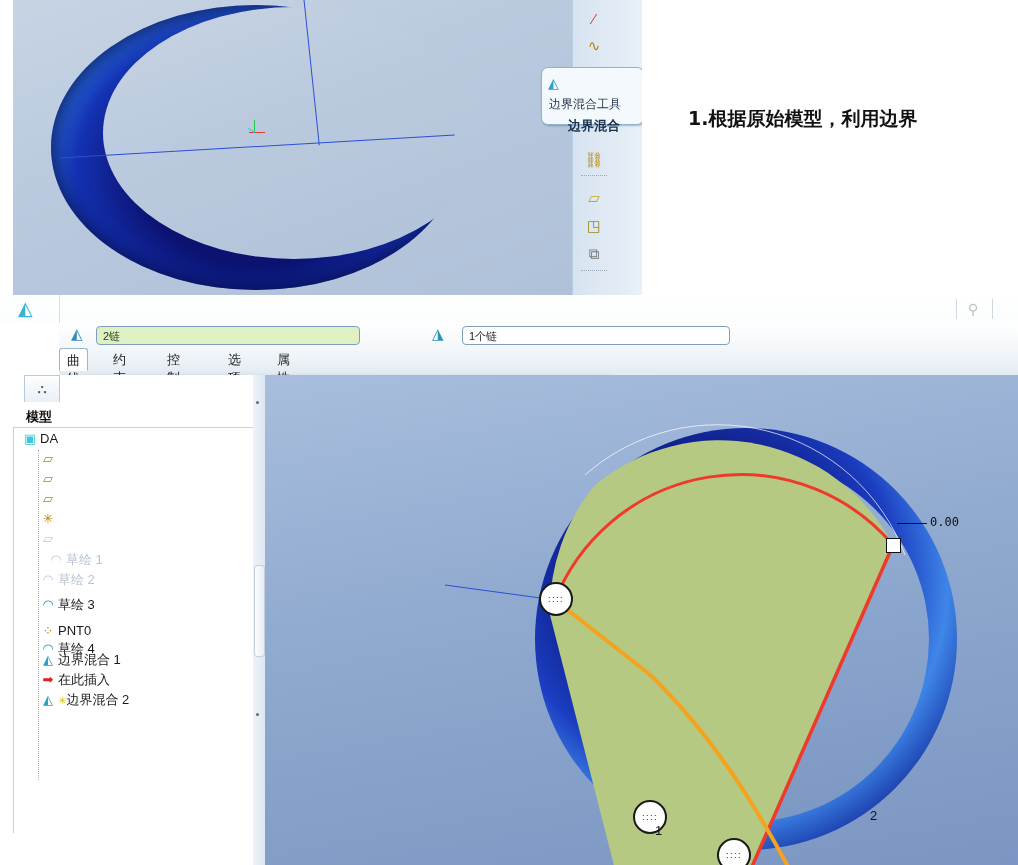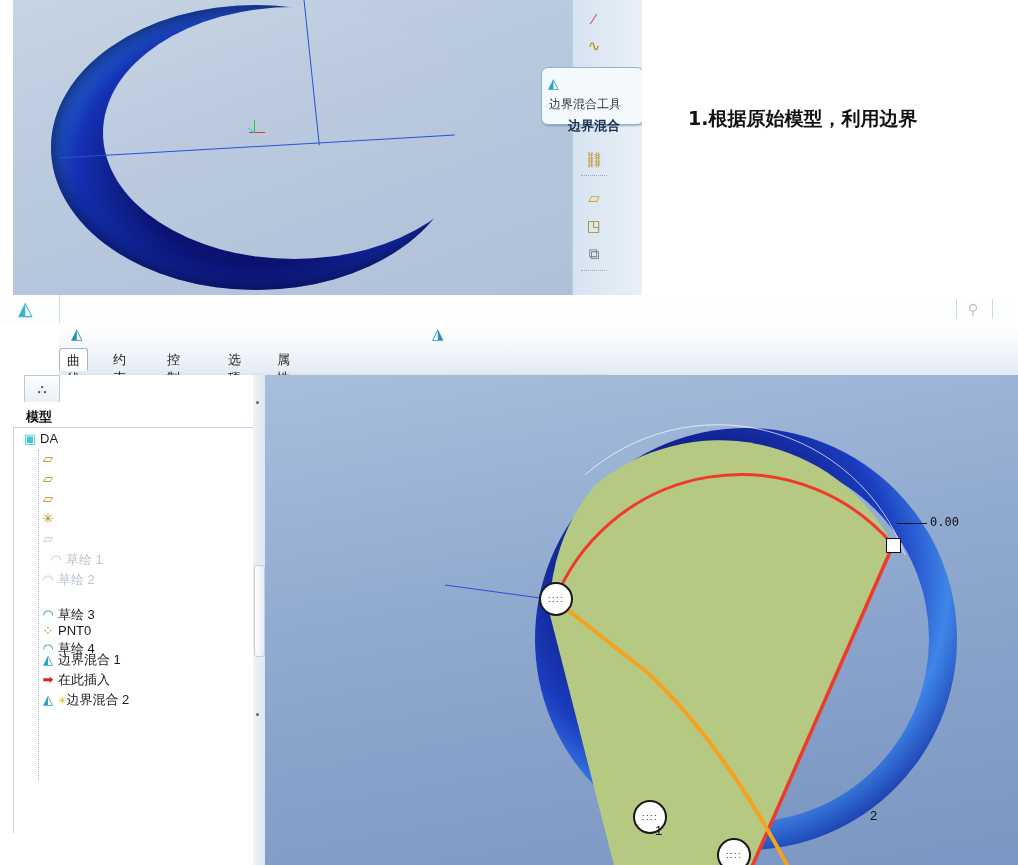--- a/index.html
+++ b/index.html
@@ -164,21 +164,23 @@
   <div id="app-topbar">
     <div id="bb-icon">◭</div>
     <div id="topbar-sep"></div>
     <div class="vdiv" style="left:956px;"></div>
     <div id="right-tool">⚲</div>
     <div class="vdiv" style="left:992px;"></div>
   </div>
 
   <div id="dash">
     <div class="c-icon" style="left:12px;">◭</div>
+    <div id="collector1">2链</div>
     <div class="c-icon" style="left:373px;">◮</div>
+    <div id="collector2">1个链</div>
 
     <div id="tabs">
       <div class="tab active" style="left:0px;">曲线</div>
       <div class="tab" style="left:47px;">约束</div>
       <div class="tab" style="left:101px;">控制点</div>
       <div class="tab" style="left:162px;">选项</div>
       <div class="tab" style="left:211px;">属性</div>
     </div>
   </div>
 
@@ -243,21 +245,21 @@
         <span class="ic" style="color:#b8860b;">▱</span></div>
       <div class="tnode" style="left:24px;top:83px;">
         <span class="ic" style="color:#b8860b;">✳</span></div>
       <div class="tnode dim" style="left:24px;top:103px;">
         <span class="ic">▱</span></div>
 
       <div class="tnode dim" style="left:32px;top:123px;">
         <span class="ic">◠</span><span>草绘 1</span></div>
       <div class="tnode dim" style="left:24px;top:143px;">
         <span class="ic">◠</span><span>草绘 2</span></div>
-      <div class="tnode" style="left:24px;top:178px;">
+      <div class="tnode" style="left:24px;top:168px;">
         <span class="ic" style="color:#2f8fb8;">◠</span><span>草绘 3</span></div>
       <div class="tnode" style="left:24px;top:183px;margin-top:12px;">
         <span class="ic" style="color:#b8860b;">⁘</span><span>PNT0</span></div>
       <div class="tnode" style="left:24px;top:212px;">
         <span class="ic" style="color:#2f8fb8;">◠</span><span>草绘 4</span></div>
       <div class="tnode" style="left:24px;top:223px;">
         <span class="ic" style="color:#2aa3c4;">◭</span><span>边界混合 1</span></div>
       <div class="tnode" style="left:24px;top:243px;">
         <span class="ic" style="color:#e02020;">➡</span><span>在此插入</span></div>
       <div class="tnode" style="left:24px;top:263px;">

